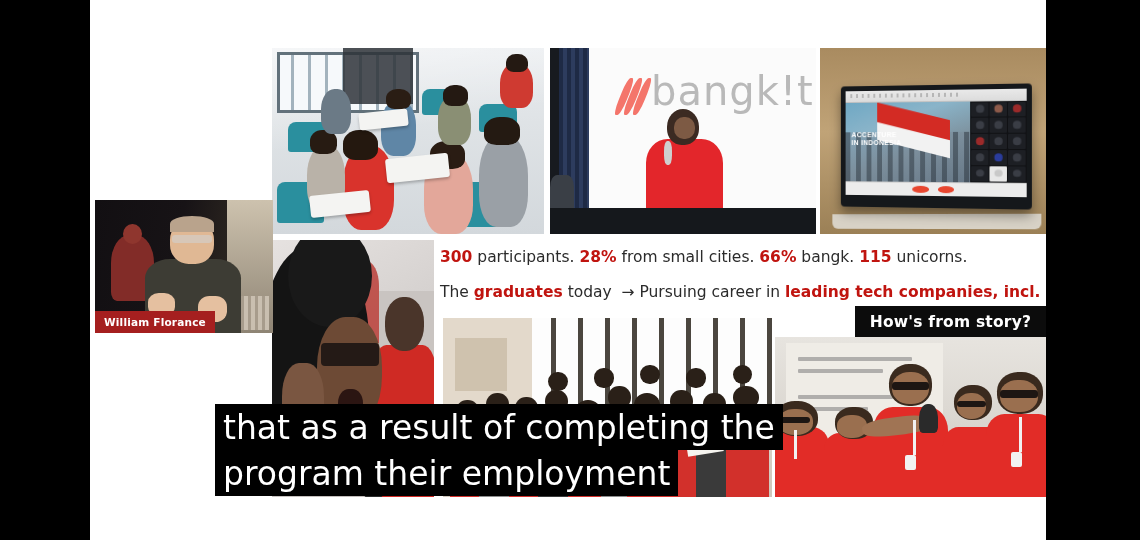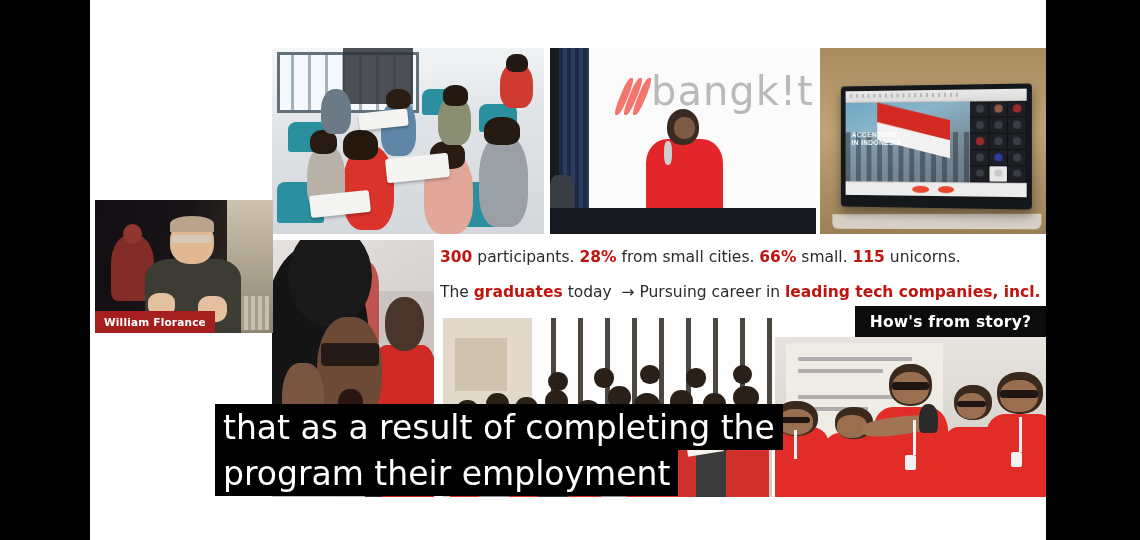--- a/index.html
+++ b/index.html
@@ -374,21 +374,21 @@
       <div class="wm-hair2"></div>
       <div class="wm-face"></div>
       <div class="wm-glass"></div>
       <div class="wm-mouth"></div>
       <div class="wm-hand"></div>
       <div class="wm-mic"></div>
     </div>
 
     <div id="stats-block">
       <div class="stat-line l1">
-        <span class="rd">300</span><span> participants. </span><span class="rd">28%</span><span> from small cities. </span><span class="rd">66%</span><span> small. </span><span class="rd">115</span><span> unicorns.</span>
+        <span class="rd">300</span><span> participants. </span><span class="rd">28%</span><span> from small cities. </span><span class="rd">66%</span><span> bangk. </span><span class="rd">115</span><span> unicorns.</span>
       </div>
       <div class="stat-line l2">
         <span>The </span><span class="rd">graduates</span><span> today&nbsp; → Pursuing career in </span><span class="rd">leading tech companies, incl. unicorns.</span>
       </div>
     </div>
 
     <div class="photo" id="ph-lecture">
       <div class="ph-layer lh-bg"></div>
       <div class="lh-win"></div>
       <div class="lh-wall"></div>

